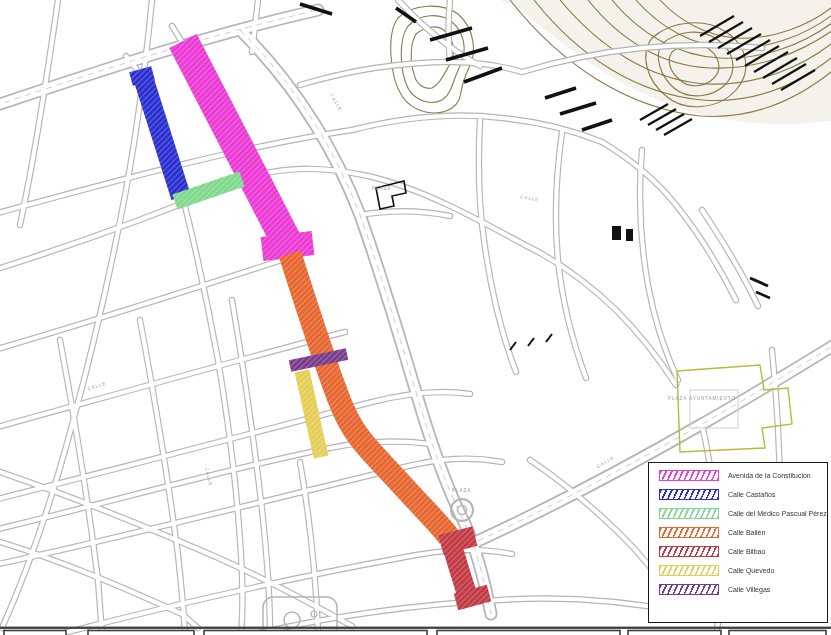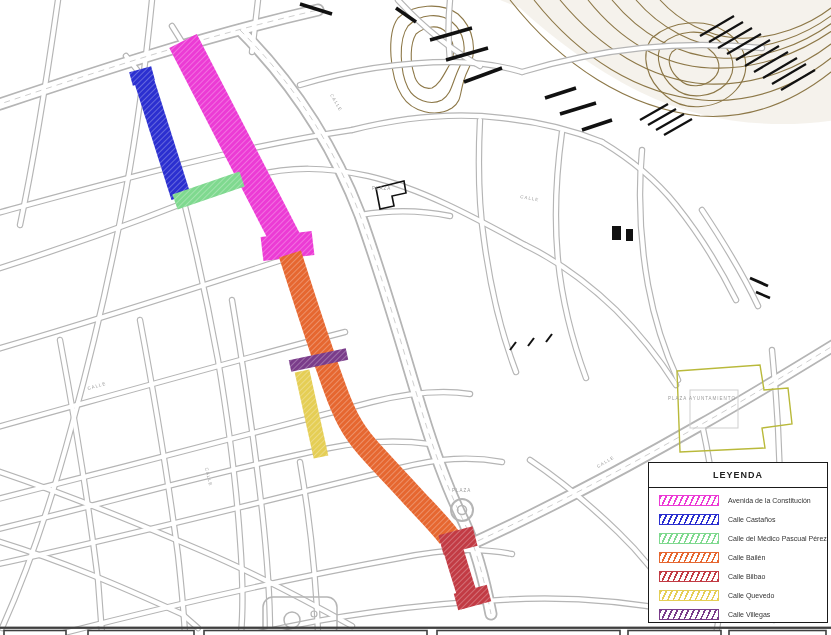--- a/index.html
+++ b/index.html
@@ -246,21 +246,20 @@
         <rect x="88" y="630.5" width="106" height="7"></rect>
         <rect x="204" y="630.5" width="223" height="7"></rect>
         <rect x="437" y="630.5" width="183" height="7"></rect>
         <rect x="628" y="630.5" width="93" height="7"></rect>
         <rect x="729" y="630.5" width="97" height="7"></rect>
       </g>
     </g>
   </svg>
 
   <div class="legend">
-    <div class="legend-title">LEYENDA</div>
     <div class="legend-rows" id="legend-rows">
         <div class="legend-row">
           <span class="swatch" style="border-color: rgb(236, 59, 213); background-image: repeating-linear-gradient(115deg, rgb(236, 59, 213) 0px, rgb(236, 59, 213) 1.6px, rgba(255, 255, 255, 0) 1.6px, rgba(255, 255, 255, 0) 5px);"></span>
           <span class="legend-label">Avenida de la Constitución</span>
         </div>
         <div class="legend-row">
           <span class="swatch" style="border-color: rgb(43, 47, 208); background-image: repeating-linear-gradient(115deg, rgb(43, 47, 208) 0px, rgb(43, 47, 208) 1.6px, rgba(255, 255, 255, 0) 1.6px, rgba(255, 255, 255, 0) 5px);"></span>
           <span class="legend-label">Calle Castaños</span>
         </div>
         <div class="legend-row">

